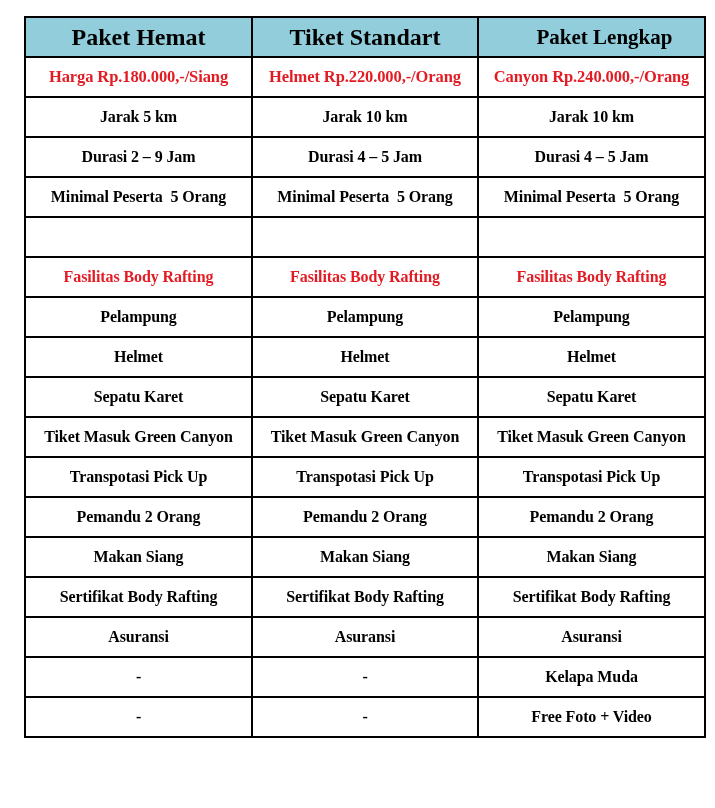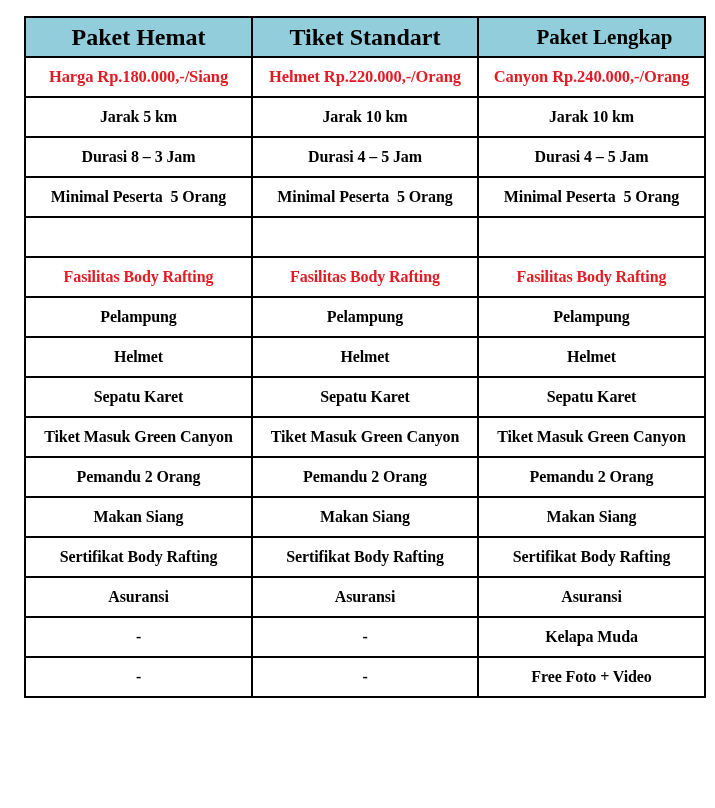--- a/index.html
+++ b/index.html
@@ -79,21 +79,21 @@
       <td class="red price">Harga Rp.180.000,-/Siang</td>
       <td class="red price">Helmet Rp.220.000,-/Orang</td>
       <td class="red price">Canyon Rp.240.000,-/Orang</td>
     </tr>
     <tr>
       <td>Jarak 5 km</td>
       <td>Jarak 10 km</td>
       <td>Jarak 10 km</td>
     </tr>
     <tr>
-      <td>Durasi 8 – 3 Jam</td>
+      <td>Durasi 2 – 9 Jam</td>
       <td>Durasi 4 – 5 Jam</td>
       <td>Durasi 4 – 5 Jam</td>
     </tr>
     <tr>
       <td style="white-space:pre">Minimal Peserta  5 Orang</td>
       <td style="white-space:pre">Minimal Peserta  5 Orang</td>
       <td style="white-space:pre">Minimal Peserta  5 Orang</td>
     </tr>
     <tr>
       <td></td>
@@ -119,20 +119,25 @@
       <td>Sepatu Karet</td>
       <td>Sepatu Karet</td>
       <td>Sepatu Karet</td>
     </tr>
     <tr>
       <td>Tiket Masuk Green Canyon</td>
       <td>Tiket Masuk Green Canyon</td>
       <td>Tiket Masuk Green Canyon</td>
     </tr>
     <tr>
+      <td>Transpotasi Pick Up</td>
+      <td>Transpotasi Pick Up</td>
+      <td>Transpotasi Pick Up</td>
+    </tr>
+    <tr>
       <td>Pemandu 2 Orang</td>
       <td>Pemandu 2 Orang</td>
       <td>Pemandu 2 Orang</td>
     </tr>
     <tr>
       <td>Makan Siang</td>
       <td>Makan Siang</td>
       <td>Makan Siang</td>
     </tr>
     <tr>

